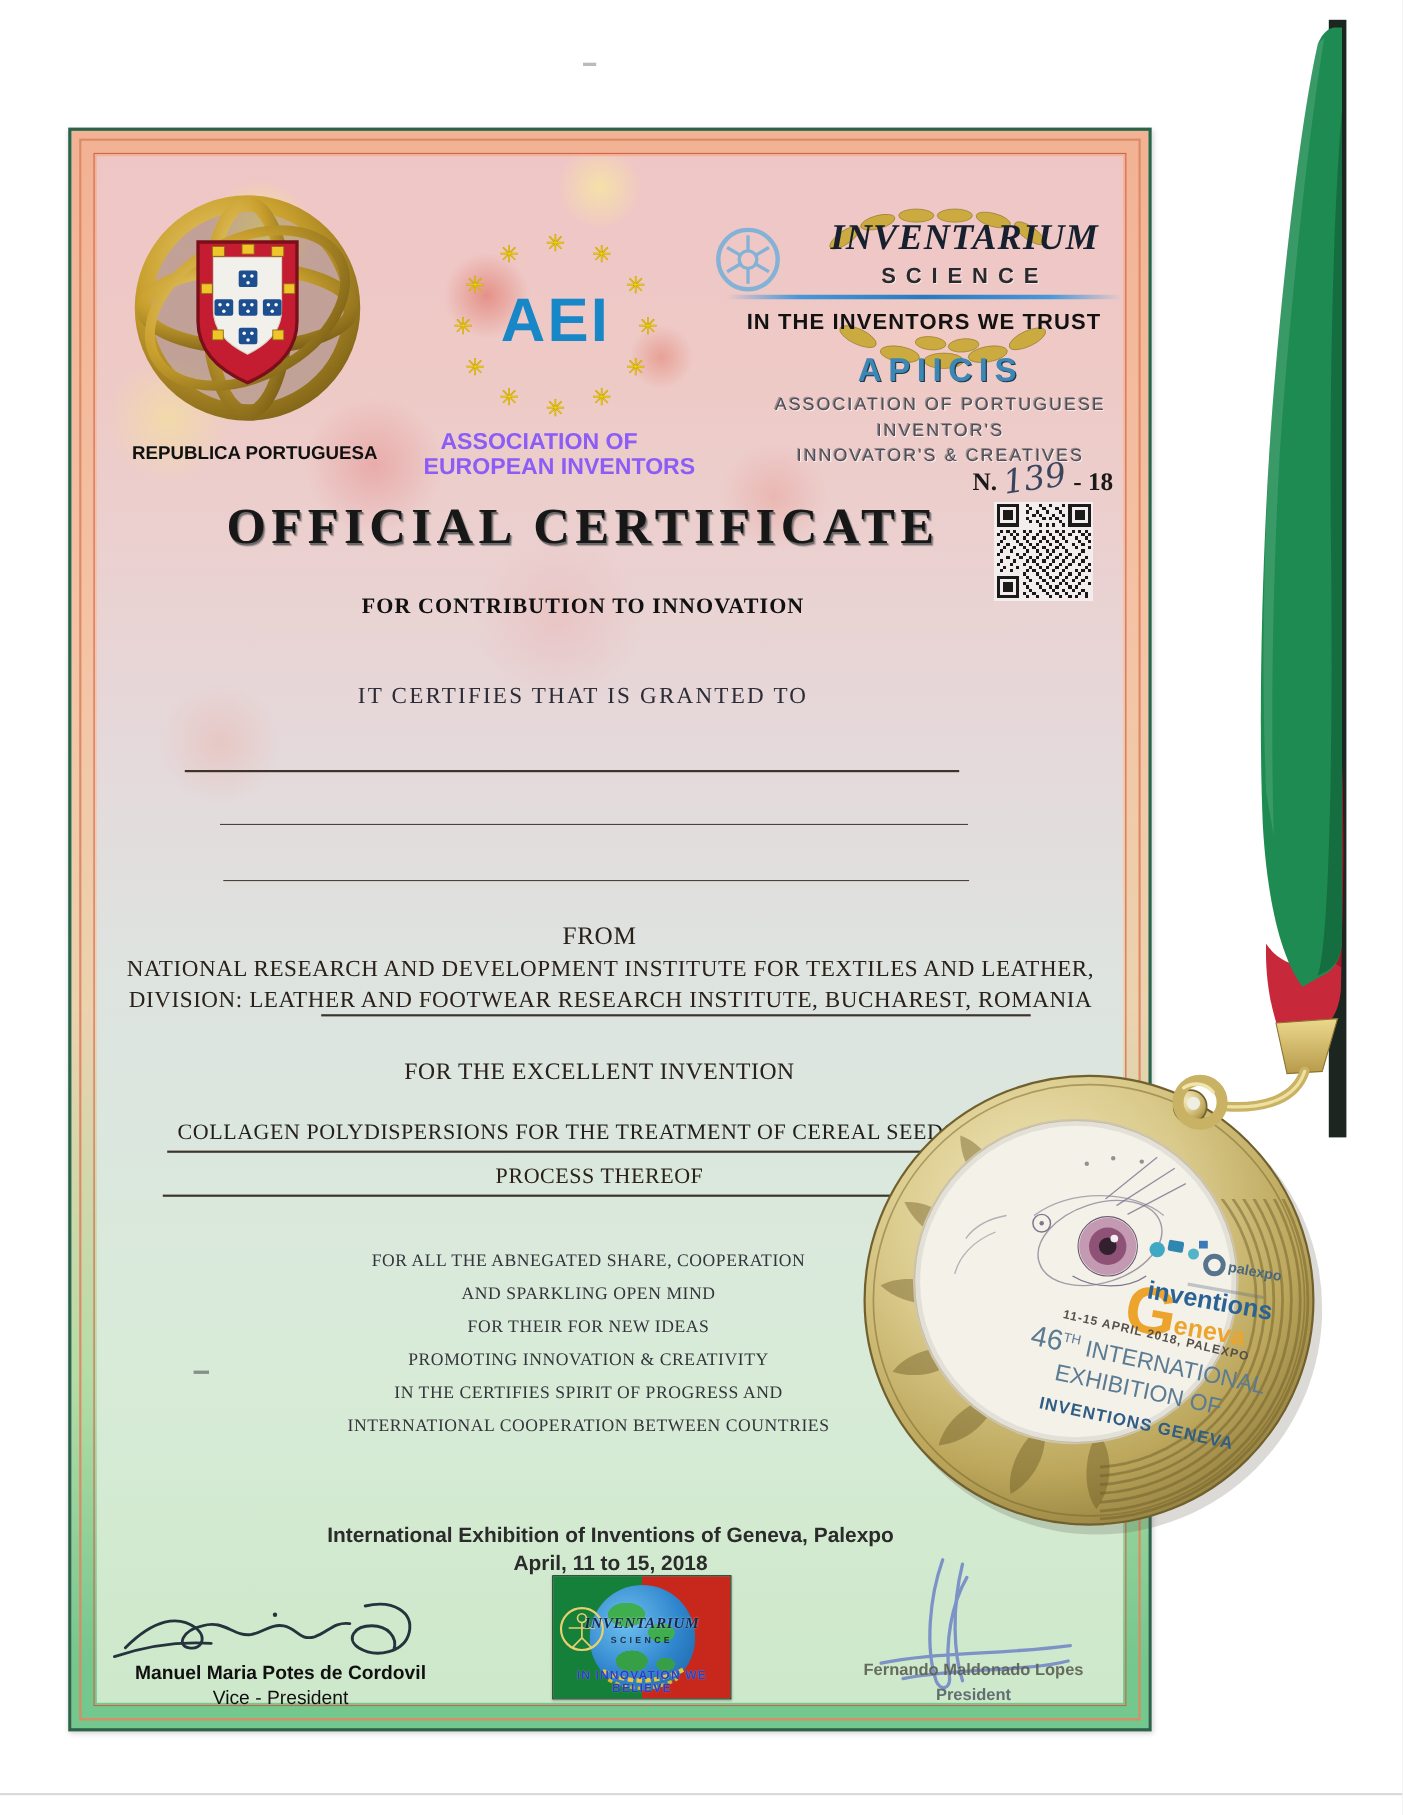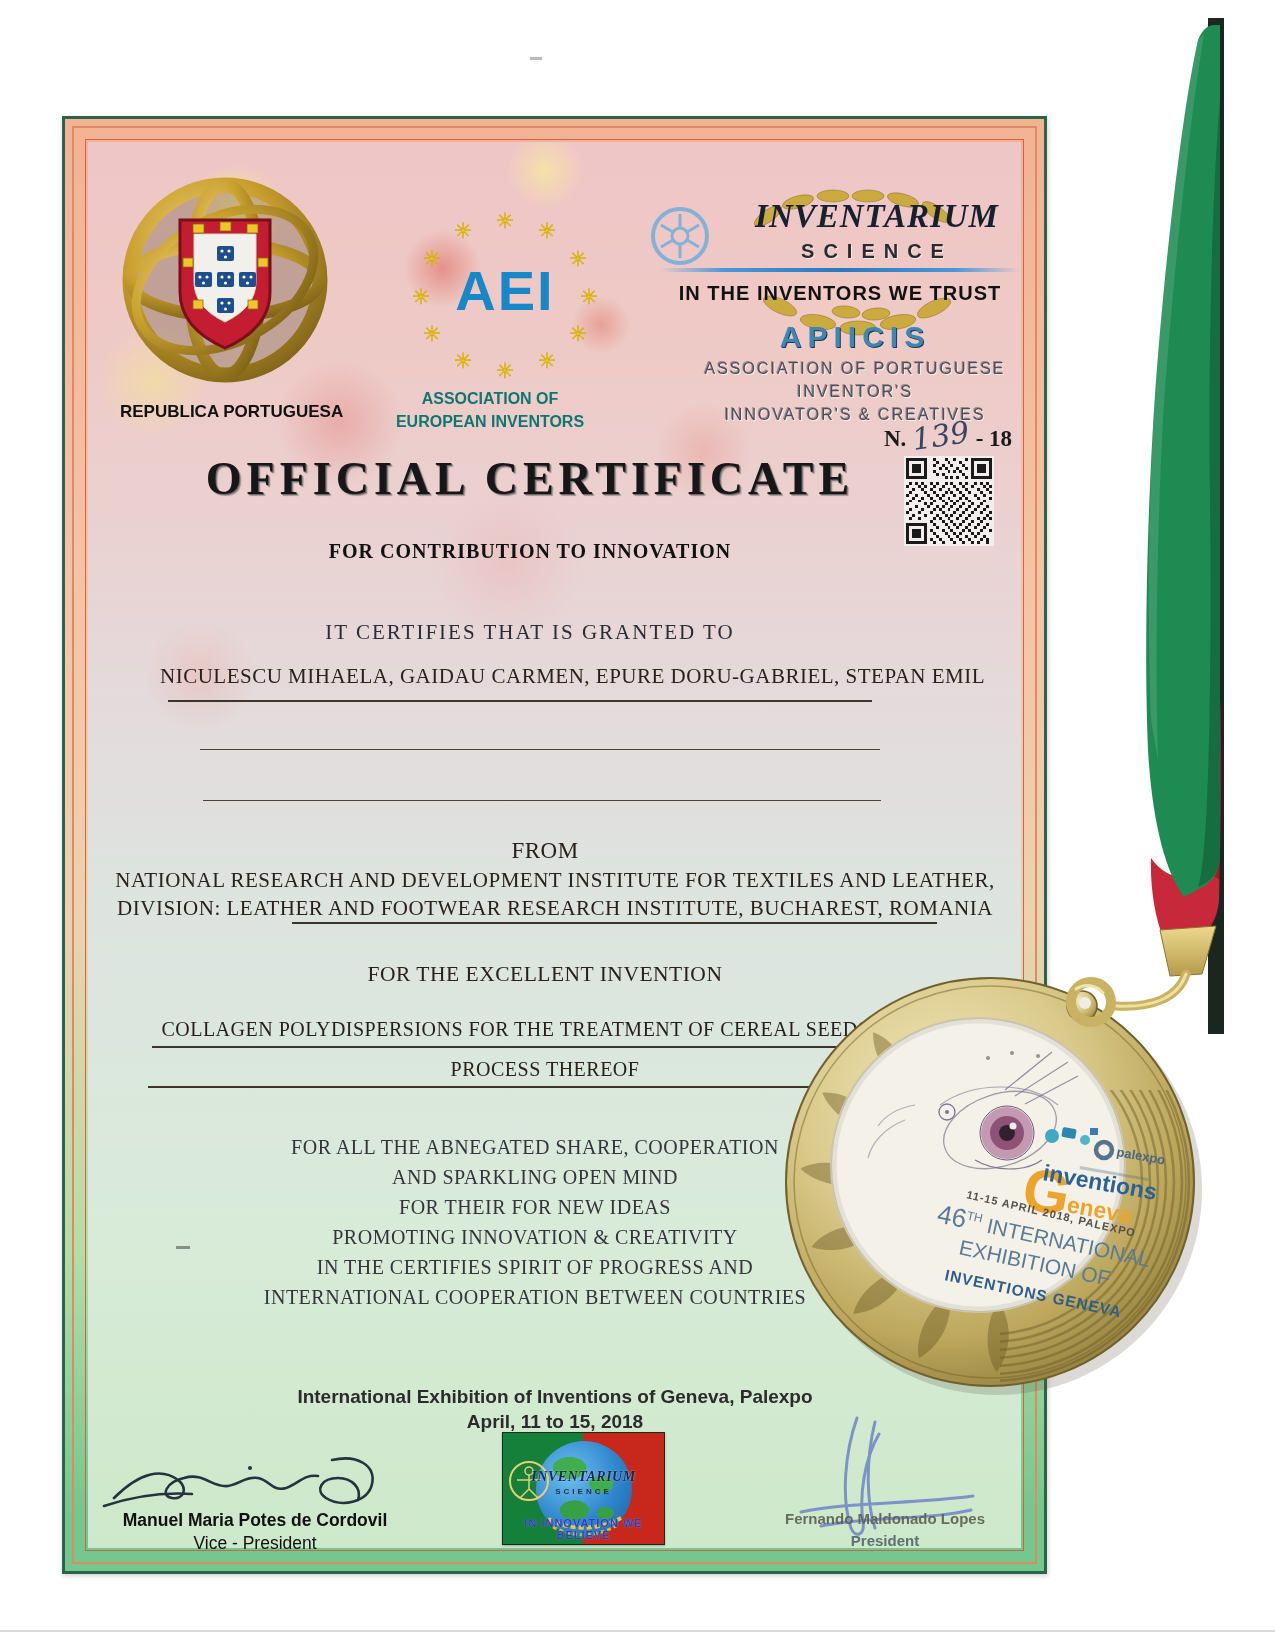--- a/index.html
+++ b/index.html
@@ -27,42 +27,42 @@
       radial-gradient(circle 90px at 27% 20%, rgba(225,110,110,.35), transparent 70%),
       radial-gradient(circle 70px at 66% 22%, rgba(230,130,120,.3), transparent 70%),
       radial-gradient(circle 110px at 45% 30%, rgba(235,160,160,.28), transparent 70%),
       radial-gradient(circle 80px at 12% 38%, rgba(235,150,130,.25), transparent 70%),
       radial-gradient(circle 100px at 80% 12%, rgba(245,205,190,.4), transparent 70%),
       linear-gradient(180deg,#efc6c6 0%,#eecac6 15%,#ead2d2 28%,#e4dadc 40%,#dee3e0 52%,#dbe7de 64%,#d8ebd8 78%,#d2ead0 90%,#cde8ca 100%);}
 
   
   .pt-label{font-family:"Liberation Sans",sans-serif;font-weight:bold;font-size:17px;color:#111;}
   .aei-big{font-family:"Liberation Sans",sans-serif;font-weight:bold;font-size:56px;color:#1887c8;letter-spacing:2px;}
-  .aei-sub{font-family:"Liberation Sans",sans-serif;font-weight:bold;font-size:16px;color:#0f766e;}
+  .aei-sub{font-family:"Liberation Sans",sans-serif;font-weight:bold;font-size:21px;color:#8b5cf6;}
   .inv-name{font-style:italic;font-weight:bold;font-size:33px;color:#16202e;letter-spacing:1px;}
   .inv-science{font-family:"Liberation Sans",sans-serif;font-weight:bold;font-size:20px;color:#2a2a2e;
                letter-spacing:9px;text-shadow:1px 1px 0 rgba(255,255,255,.6);}
   .inv-motto{font-family:"Liberation Sans",sans-serif;font-weight:800;font-size:20px;color:#121212;letter-spacing:1px;}
   .api-big{font-family:"Liberation Sans",sans-serif;font-weight:bold;font-size:30px;color:#3e87b4;
            letter-spacing:6px;text-shadow:1px 1px 0 #1a3a50;}
   .api-sub{font-family:"Liberation Sans",sans-serif;font-weight:400;font-size:16px;color:#4e4e58;letter-spacing:2px;
            text-shadow:1px 1px 0 rgba(255,255,255,.65), -1px -1px 0 rgba(55,55,66,.45);}
   .num-serif{font-weight:bold;font-size:23px;color:#1a1a1a;}
   .num-hand{font-family:"DejaVu Serif",serif;font-style:italic;font-size:30px;color:#39455e;
             display:inline-block;transform:rotate(-8deg);}
 
   
   .title{font-weight:bold;font-size:46px;color:#171717;letter-spacing:5px;
          text-shadow:1px 1px 0 #6a6a6a, 2px 2px 1px rgba(0,0,0,.28);}
   .subtitle{font-weight:bold;font-size:20px;color:#111;letter-spacing:1px;}
   .granted{font-size:21px;color:#2c2c36;letter-spacing:2px;}
   .serifline{font-size:21px;color:#29211a;letter-spacing:.5px;}
   .rule{position:absolute;border-top:2px solid #3d352b;height:0;}
   .rule.thin{border-top-width:1.5px;border-top-color:#4a4339;}
-  .ded{font-size:20px;color:#34343c;letter-spacing:.5px;height:30px;line-height:30px;text-align:center;white-space:nowrap;}
+  .ded{font-size:16px;color:#34343c;letter-spacing:.5px;height:30px;line-height:30px;text-align:center;white-space:nowrap;}
   .event{font-family:"Liberation Sans",sans-serif;font-weight:bold;font-size:19px;color:#2b2b2b;}
   .sig-name{font-family:"Liberation Sans",sans-serif;font-weight:bold;font-size:17.5px;color:#101010;}
   .sig-title{font-family:"Liberation Sans",sans-serif;font-weight:normal;font-size:17.5px;color:#101010;}
   .sig-name-r{font-family:"Liberation Sans",sans-serif;font-weight:bold;font-size:15px;color:#5a5f52;opacity:.9;}
   .sig-title-r{font-family:"Liberation Sans",sans-serif;font-weight:bold;font-size:15px;color:#4e5a62;opacity:.85;}
 
   
   .stamp{position:absolute;left:502px;top:1432px;width:163px;height:113px;box-sizing:border-box;
          background:linear-gradient(90deg,#15803a 0 50%,#c8281c 50% 100%);
          border:1px solid #10301c;overflow:hidden;box-shadow:0 1px 2px rgba(0,0,0,.25);}
@@ -248,21 +248,20 @@
       M10 26h1v1h-1zM14 26h1v1h-1zM17 26h1v1h-1zM20 26h1v1h-1zM23 26h1v1h-1zM26 26h1v1h-1z
       M8 27h1v1h-1zM11 27h1v1h-1zM15 27h1v1h-1zM18 27h1v1h-1zM21 27h1v1h-1zM25 27h1v1h-1zM27 27h1v1h-1z
       M9 28h1v1h-1zM12 28h1v1h-1zM16 28h1v1h-1zM19 28h1v1h-1zM22 28h1v1h-1zM24 28h1v1h-1zM27 28h1v1h-1z"></path>
     </g>
   </svg>
 
   <div class="t ctr title" style="left:140px;top:452px;width:780px">OFFICIAL CERTIFICATE</div>
   <div class="t ctr subtitle" style="left:200px;top:540px;width:660px">FOR CONTRIBUTION TO INNOVATION</div>
   <div class="t ctr granted" style="left:200px;top:620px;width:660px">IT CERTIFIES THAT IS GRANTED TO</div>
 
-  <div class="t ctr serifline" style="left:160px;top:664px;width:720px">NICULESCU MIHAELA, GAIDAU CARMEN, EPURE DORU-GABRIEL, STEPAN EMIL</div>
   <div class="rule" style="left:168px;top:700px;width:704px"></div>
   <div class="rule thin" style="left:200px;top:749px;width:680px"></div>
   <div class="rule thin" style="left:203px;top:800px;width:678px"></div>
 
   <div class="t ctr serifline" style="left:400px;top:838px;width:290px;font-size:23px">FROM</div>
   <div class="t ctr serifline" style="left:110px;top:868px;width:890px">NATIONAL RESEARCH AND DEVELOPMENT INSTITUTE FOR TEXTILES AND LEATHER,</div>
   <div class="t ctr serifline" style="left:110px;top:896px;width:890px">DIVISION: LEATHER AND FOOTWEAR RESEARCH INSTITUTE, BUCHAREST, ROMANIA</div>
   <div class="rule" style="left:292px;top:922px;width:645px"></div>
 
   <div class="t ctr serifline" style="left:300px;top:962px;width:490px;font-size:21.5px">FOR THE EXCELLENT INVENTION</div>

